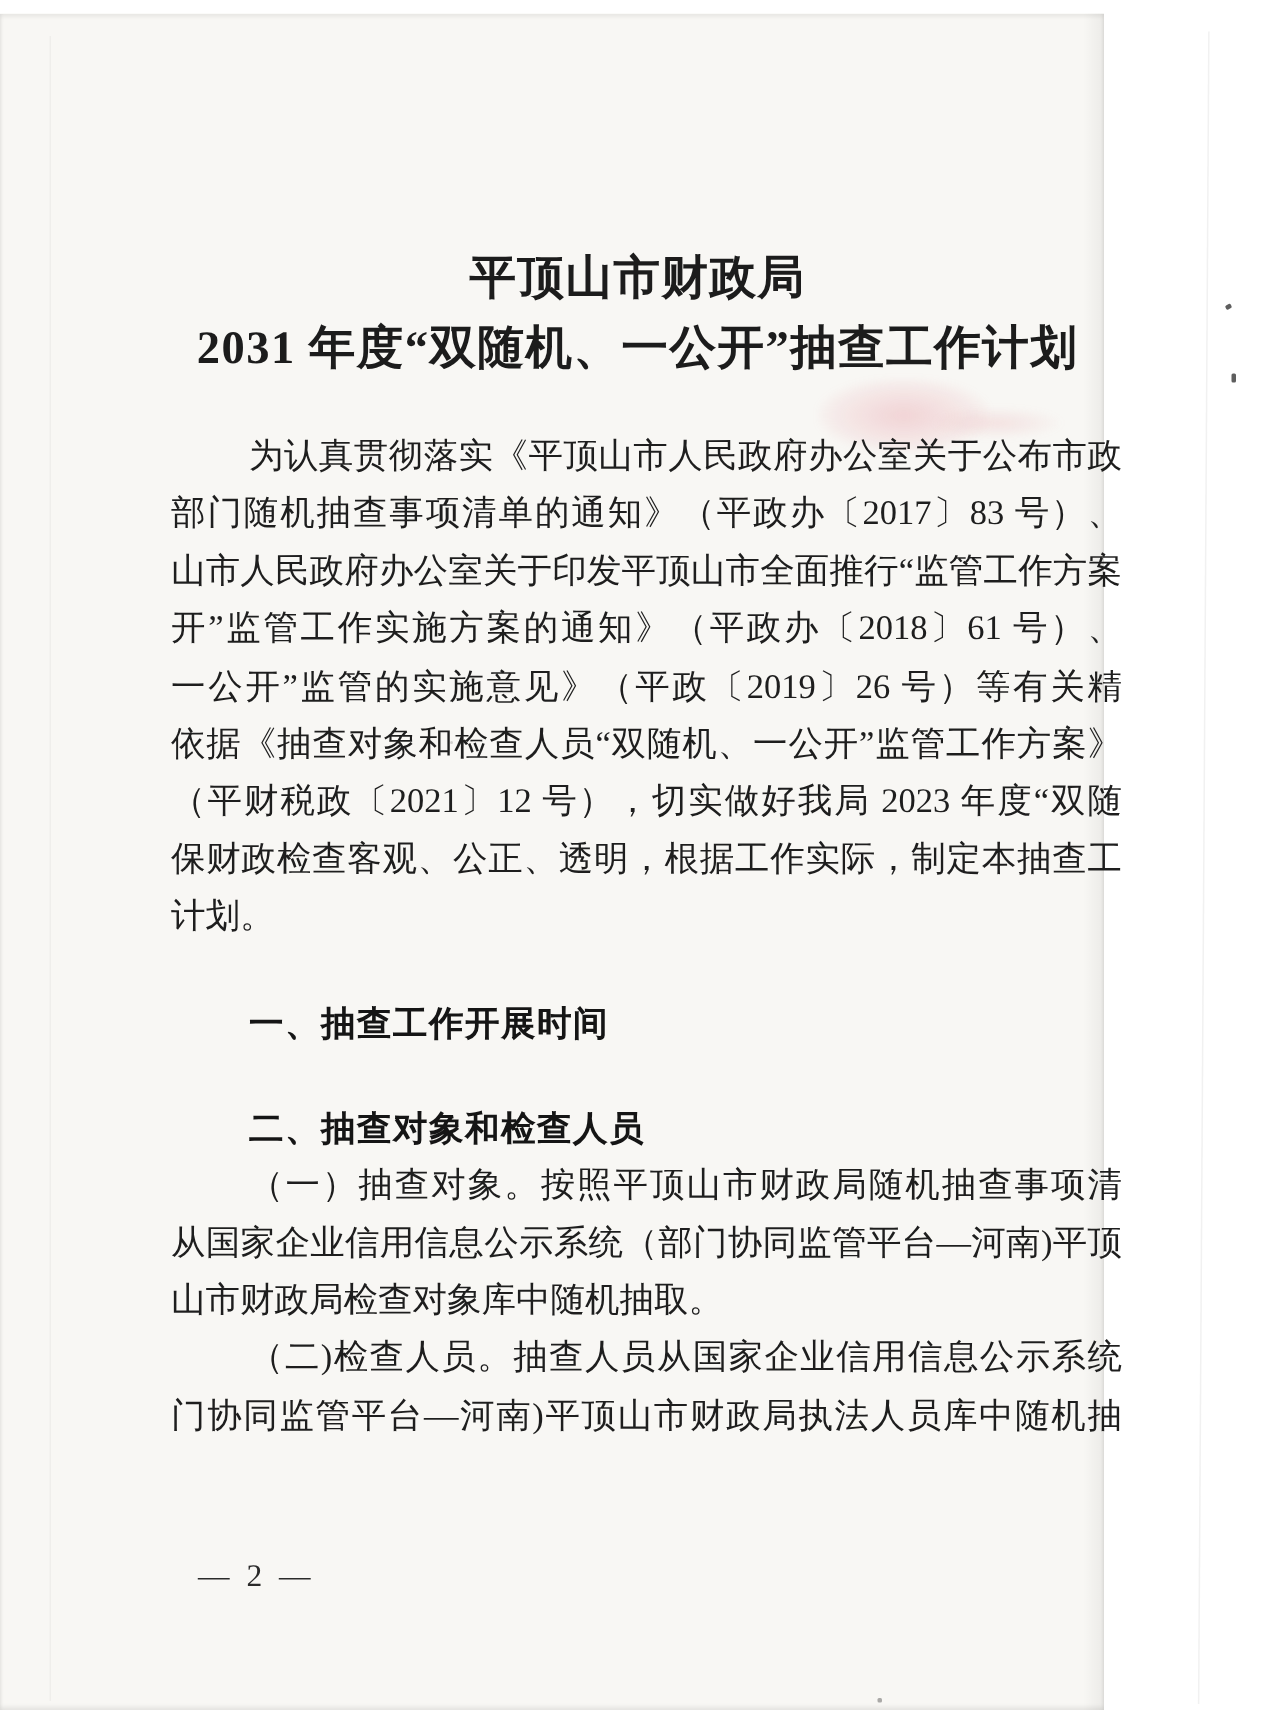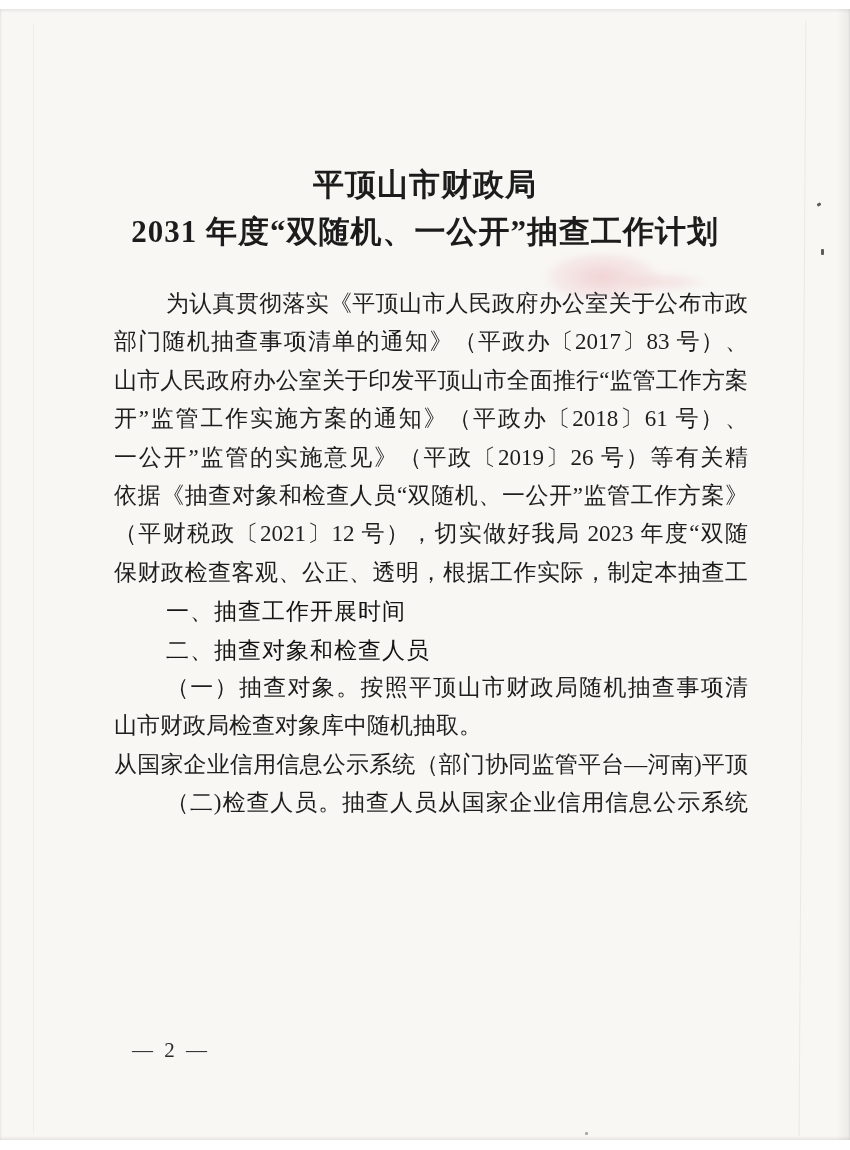--- a/index.html
+++ b/index.html
@@ -13,21 +13,21 @@
   .scan-canvas {
     position: relative;
     width: 850px;
     height: 1150px;
     background: #ffffff;
     font-family: "Liberation Serif", "DejaVu Serif", serif;
   }
   .page {
     position: absolute;
     left: 0; top: 9px;
-    width: 850px; height: 1131px;
+    width: 736px; height: 1131px;
     background: #f8f7f4;
     box-shadow: inset 0 2px 3px rgba(0,0,0,0.07), inset 0 -2px 3px rgba(0,0,0,0.08);
   }
   
   .fold-line-left {
     position: absolute;
     left: 33px; top: 15px;
     width: 1px; height: 1110px;
     background: rgba(80,80,80,0.05);
   }
@@ -92,23 +92,24 @@
     line-height: 38.4px;
     font-size: 23px;
     font-family: "Liberation Serif", "DejaVu Serif", serif;
     overflow: hidden;
     text-align: left;
   }
   .line.full { text-align: justify; text-align-last: justify; }
   .line.indent { padding-left: 52px; }
   .line.heading {
     font-family: "Liberation Sans", "DejaVu Sans", sans-serif;
-    font-weight: normal;
+    font-weight: bold;
     letter-spacing: 1px;
     color: #151515;
+    margin-top: 32px;
   }
   .page-number {
     position: absolute;
     left: 132px; top: 1026px;
     font-size: 21px;
     line-height: 30px;
     letter-spacing: 3px;
     color: #2a2a2a;
     font-family: "Liberation Serif", "DejaVu Serif", serif;
   }
@@ -136,23 +137,25 @@
 
     <div class="body-block">
       <div class="line indent full">为认真贯彻落实《平顶山市人民政府办公室关于公布市政府</div>
       <div class="line full">部门随机抽查事项清单的通知》（平政办〔2017〕83 号）、《平顶</div>
       <div class="line full">山市人民政府办公室关于印发平顶山市全面推行“监管工作方案</div>
       <div class="line full">开”监管工作实施方案的通知》（平政办〔2018〕61 号）、《平顶</div>
       <div class="line full">一公开”监管的实施意见》（平政〔2019〕26 号）等有关精神，</div>
       <div class="line full">依据《抽查对象和检查人员“双随机、一公开”监管工作方案》</div>
       <div class="line full">（平财税政〔2021〕12 号），切实做好我局 2023 年度“双随机、</div>
       <div class="line full">保财政检查客观、公正、透明，根据工作实际，制定本抽查工作</div>
+      <div class="line">计划。</div>
       <div class="line indent heading">一、抽查工作开展时间</div>
       <div class="line indent heading">二、抽查对象和检查人员</div>
       <div class="line indent full">（一）抽查对象。按照平顶山市财政局随机抽查事项清单，</div>
+      <div class="line full">从国家企业信用信息公示系统（部门协同监管平台—河南)平顶</div>
       <div class="line">山市财政局检查对象库中随机抽取。</div>
-      <div class="line full">从国家企业信用信息公示系统（部门协同监管平台—河南)平顶</div>
       <div class="line indent full">（二)检查人员。抽查人员从国家企业信用信息公示系统(部</div>
+      <div class="line full">门协同监管平台—河南)平顶山市财政局执法人员库中随机抽</div>
     </div>
 
     <div class="page-number">— 2 —</div>
   </div>
 </div>
 
 </body></html>

